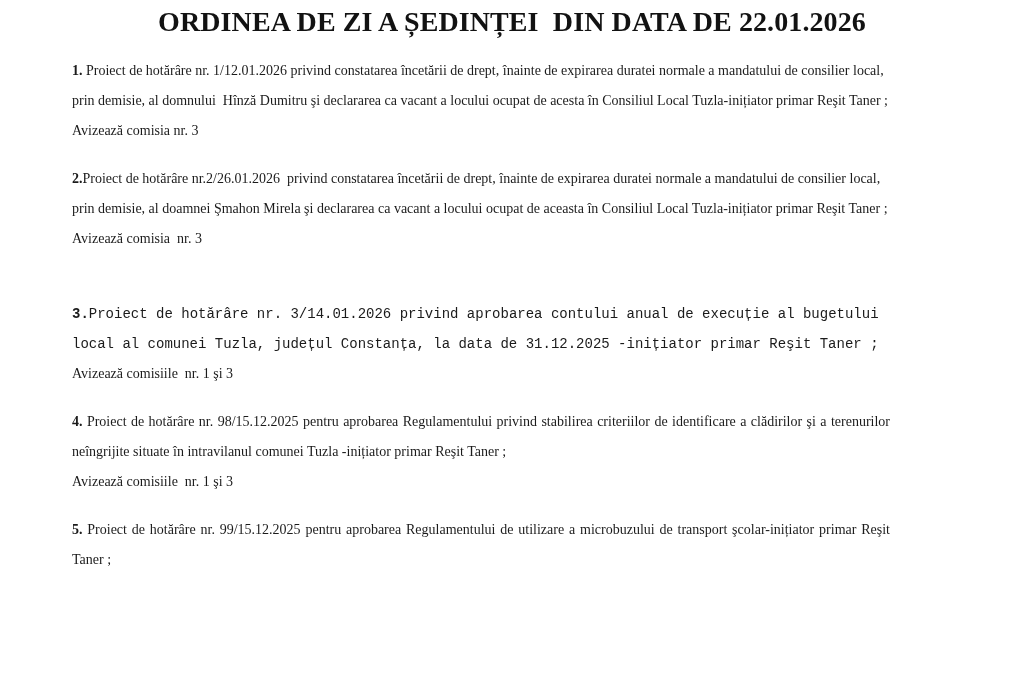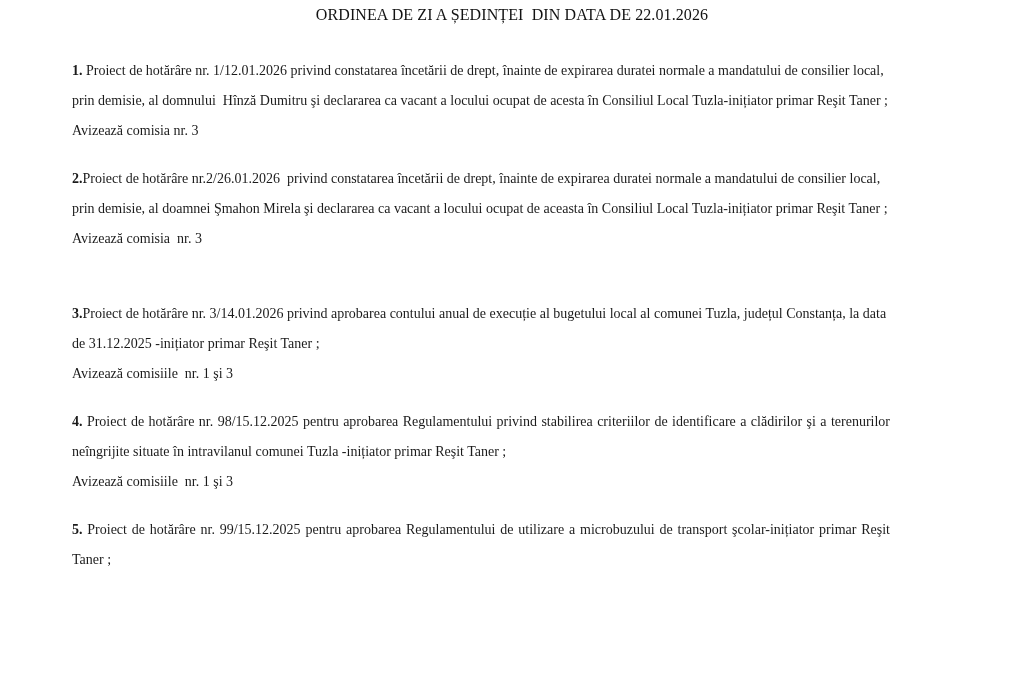--- a/index.html
+++ b/index.html
@@ -24,22 +24,22 @@
     box-sizing: border-box;
     padding: 0;
   }
 
   .doc-title {
     position: absolute;
     top: 6px;
     left: 0;
     width: 1024px;
     text-align: center;
-    font-weight: normal;
-    font-size: 16px;
+    font-weight: bold;
+    font-size: 28px;
     letter-spacing: 0.1px;
     white-space: pre;
     color: #121212;
   }
 
   .body-block {
     position: absolute;
     top: 56px;
     left: 72px;
     width: 818px;
@@ -50,21 +50,21 @@
     line-height: 30px;
     text-align: justify;
     text-justify: inter-word;
     white-space: pre-wrap;
     color: #1b1b1b;
     margin: 0;
   }
 
   
   .gap-normal { margin-top: 18px; }
-  .gap-large  { margin-top: 45px; }
+  .gap-large  { margin-top: 45px; font-family: Liberation Mono, monospace; }
 
   .item .num {
     font-weight: bold;
   }
 
   
   .item.loose {
     text-align: left;
   }
 </style>

